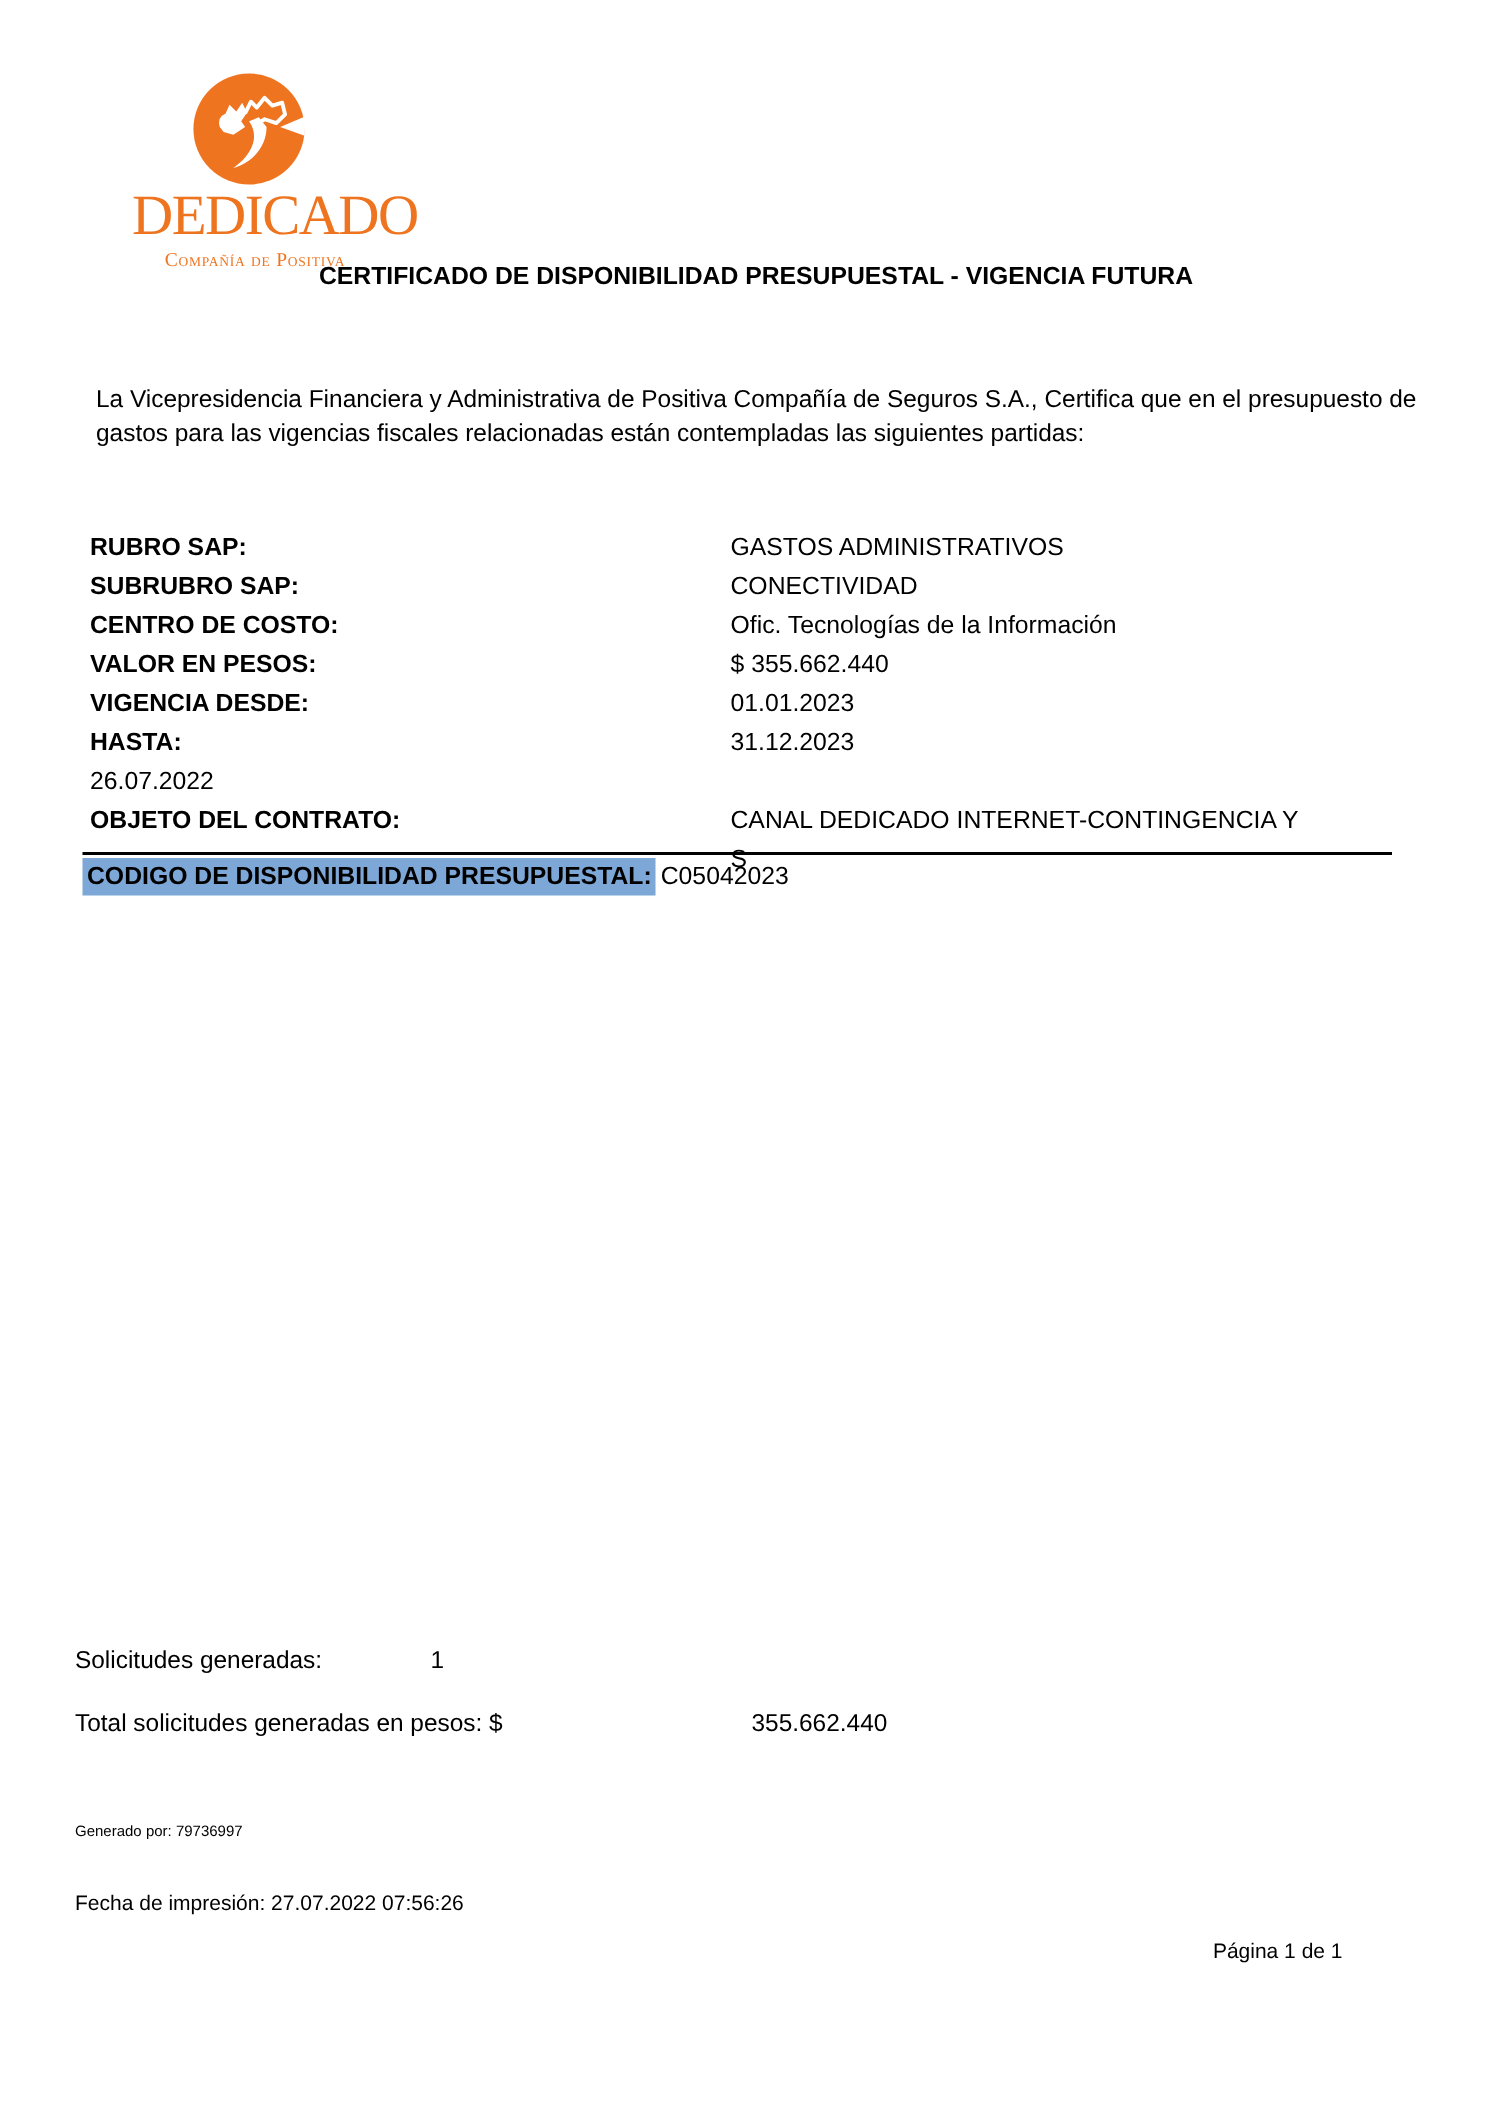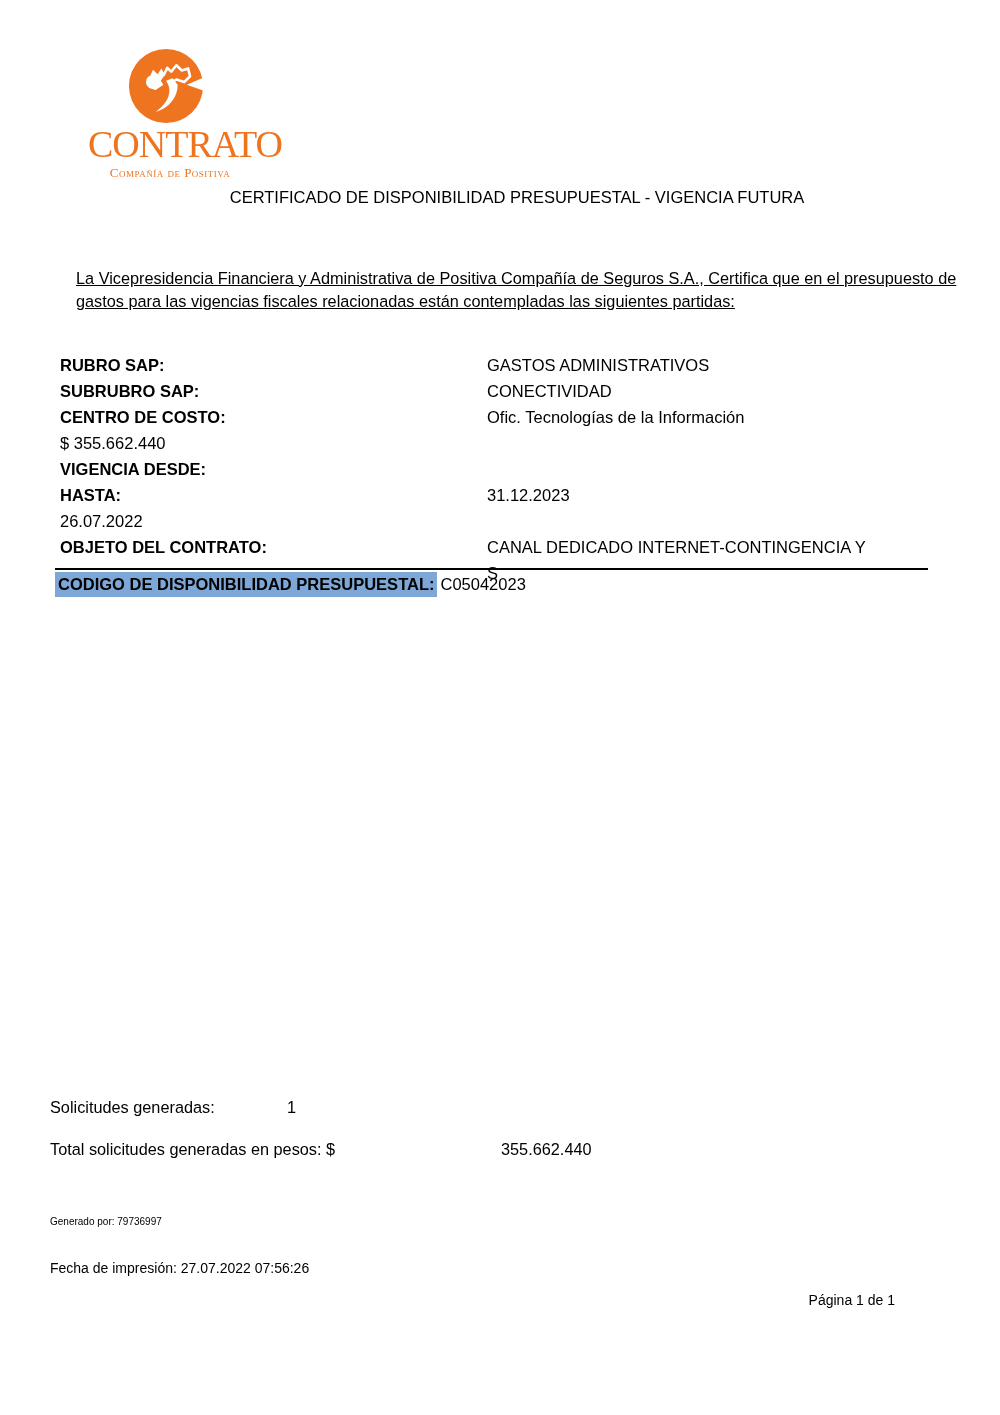--- a/index.html
+++ b/index.html
@@ -18,26 +18,26 @@
     color:var(--accent-orange);white-space:nowrap;
   }
   .logo-tagline{
     position:absolute;left:0;top:120px;width:164px;text-align:center;
     font-family:"Liberation Serif","DejaVu Serif",serif;
     font-variant:small-caps;font-size:13px;letter-spacing:0.5px;
     color:var(--accent-orange);white-space:nowrap;
   }
   
   .doc-title{
-    position:absolute;left:50%;transform:translateX(-50%);top:171px;margin:17px;
-    font-size:16.5px;font-weight:normal;white-space:nowrap;
+    position:absolute;left:50%;transform:translateX(-50%);top:171px;margin:4px;
+    font-size:16.5px;font-weight:bold;white-space:nowrap;
   }
   .intro{
-    position:absolute;left:60px;top:251px;width:888px;margin:16px;
-    font-size:16.3px;line-height:23px;text-decoration:underline;
+    position:absolute;left:60px;top:251px;width:888px;margin:4px;
+    font-size:16.3px;line-height:23px;
   }
   
   .fields{position:absolute;left:60px;top:352px;width:880px;}
   .frow{display:flex;line-height:26px;font-size:16.5px;}
   .flabel{width:427px;flex:0 0 427px;font-weight:bold;}
   .fvalue{width:443px;}
   .fvalue .vline{display:block;}
   
   .rule{position:absolute;left:55px;top:568px;width:873px;height:2px;background:#000;}
   .cdp-row{position:absolute;left:55px;top:572px;font-size:16.5px;line-height:22px;white-space:nowrap;}
@@ -63,21 +63,21 @@
 <div class="page">
 
   <div class="logo">
     <svg class="logo-emblem" viewBox="0 0 120 120" xmlns="http://www.w3.org/2000/svg">
       <circle cx="60" cy="60" r="57" fill="#EF7420"></circle>
       <path fill="#ffffff" d="M30 58 Q27 48 36 44 L40 35 L47 42 L53 33 L58 43 L52 52 L56 58 L44 66 L34 63 Z"></path>
       <path fill="none" stroke="#ffffff" stroke-width="4" stroke-linejoin="round" d="M56 44 L62 32 L68 38 L76 28 L84 36 L94 33 L97 45 L88 54 L76 50 L66 56"></path>
       <path fill="#ffffff" d="M60 52 C70 66 66 84 44 100 C64 94 78 78 78 58 L70 48 Z"></path>
       <path fill="#ffffff" d="M118 47 L92 58 L117 67 Z"></path>
     </svg>
-    <div class="logo-brand">CONTRATO</div>
+    <div class="logo-brand">DEDICADO</div>
     <div class="logo-tagline">Compañía de Positiva</div>
   </div>
 
   <h1 class="doc-title">CERTIFICADO DE DISPONIBILIDAD PRESUPUESTAL - VIGENCIA FUTURA</h1>
 
   <p class="intro">La Vicepresidencia Financiera y Administrativa de Positiva Compañía de Seguros S.A., Certifica que en el presupuesto de gastos para las vigencias fiscales relacionadas están contempladas las siguientes partidas:</p>
 
   <div class="fields">
     <div class="frow">
       <span class="flabel">RUBRO SAP:</span>
@@ -85,24 +85,26 @@
     </div>
     <div class="frow">
       <span class="flabel">SUBRUBRO SAP:</span>
       <span class="fvalue">CONECTIVIDAD</span>
     </div>
     <div class="frow">
       <span class="flabel">CENTRO DE COSTO:</span>
       <span class="fvalue">Ofic. Tecnologías de la Información</span>
     </div>
     <div class="frow">
+      <span class="flabel">VALOR EN PESOS:</span>
       <span class="fvalue">$ 355.662.440</span>
     </div>
     <div class="frow">
       <span class="flabel">VIGENCIA DESDE:</span>
+      <span class="fvalue">01.01.2023</span>
     </div>
     <div class="frow">
       <span class="flabel">HASTA:</span>
       <span class="fvalue">31.12.2023</span>
     </div>
     <div class="frow">
       <span class="fvalue">26.07.2022</span>
     </div>
     <div class="frow">
       <span class="flabel">OBJETO DEL CONTRATO:</span>

